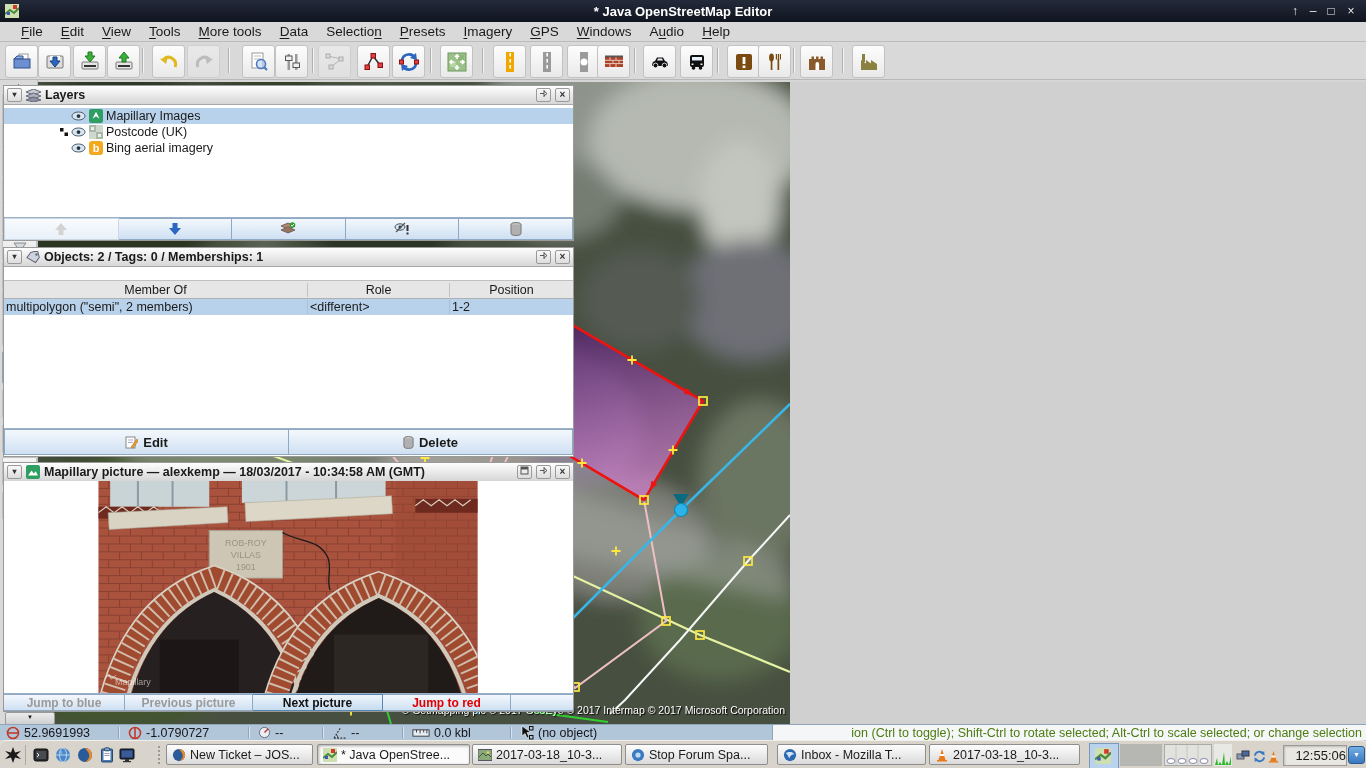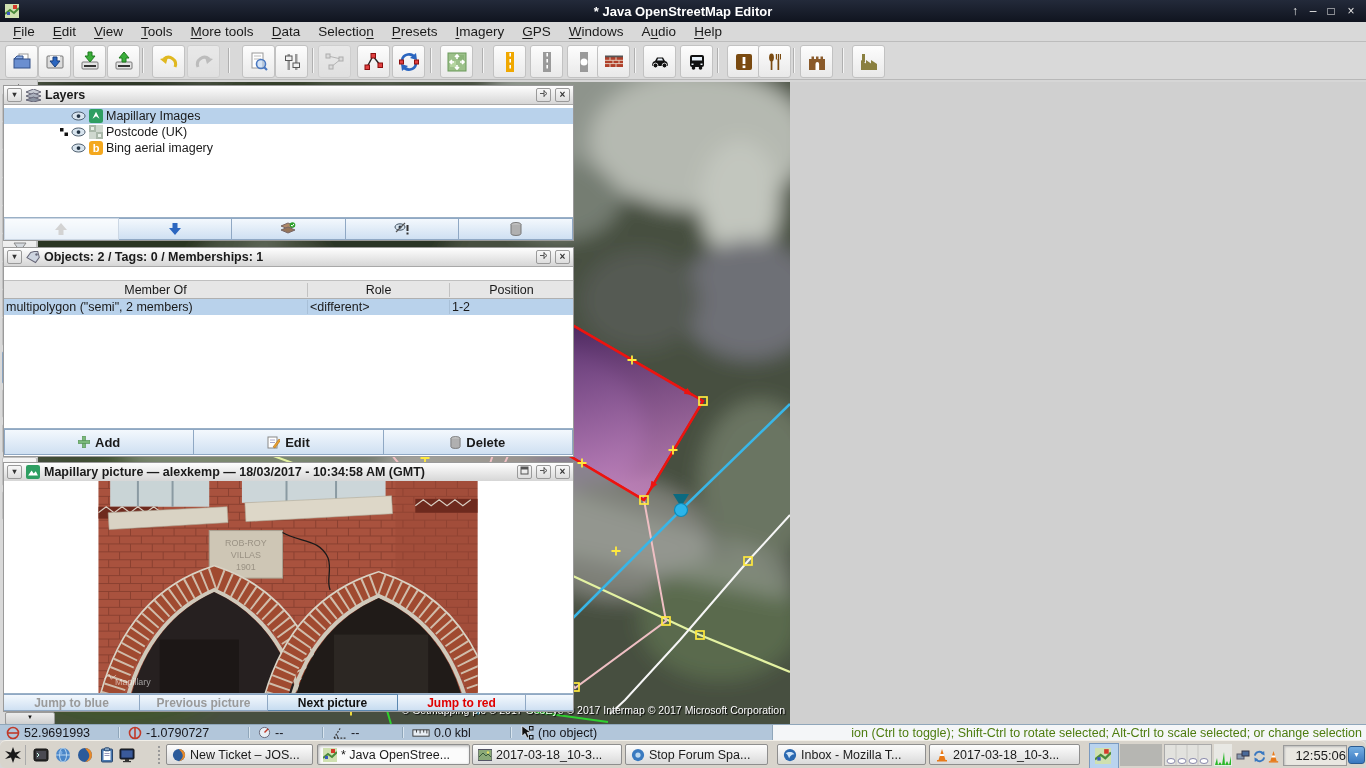--- a/index.html
+++ b/index.html
@@ -6,21 +6,21 @@
   #app{position:relative;width:1366px;height:768px;overflow:hidden;background:#d6d6d6;
        font-family:"Liberation Sans",sans-serif;font-size:13px;color:#1a1a1a;}
   .abs{position:absolute;}
   
   #titlebar{position:absolute;left:0;top:0;width:1366px;height:22px;background:linear-gradient(#232a3a,#10141f);
             color:#fff;display:flex;align-items:center;}
   #title-text{position:absolute;left:0;right:0;text-align:center;font-weight:bold;font-size:13px;}
   .wctl{position:absolute;top:2px;width:18px;height:18px;color:#e8e8e8;font-size:12px;text-align:center;line-height:18px;}
   
   #menubar{position:absolute;left:0;top:22px;width:1366px;height:20px;background:#d9d9d9;border-bottom:1px solid #bcbcbc;
-           display:flex;align-items:center;padding-left:4px;box-sizing:border-box;}
+           display:flex;align-items:center;padding-left:12px;box-sizing:border-box;}
   .mi{padding:1px 9px;font-size:13.5px;}
   
   #toolbar{position:absolute;left:0;top:42px;width:1366px;height:38px;background:#d9d9d9;border-bottom:1px solid #b8b8b8;box-sizing:border-box;}
   .tbtn{position:absolute;top:3px;width:31px;height:31px;border:1px solid #c2c2c2;border-radius:3px;
         background:linear-gradient(#fdfdfd,#e9e9e9);display:flex;align-items:center;justify-content:center;}
   .tsep{position:absolute;top:6px;height:25px;width:1px;background:#b0b0b0;box-shadow:1px 0 0 #f4f4f4;}
   .dis{opacity:.45;}
   
   #sidebar{position:absolute;left:0;top:80px;width:38px;height:644px;background:#d9d9d9;border-right:1px solid #bdbdbd;box-sizing:border-box;}
   .sbtn{position:absolute;left:2px;width:33px;height:27px;border:1px solid #c0c0c0;border-radius:2px;
@@ -686,27 +686,20 @@
       <div style="width:142px">Role</div>
       <div style="width:123px;border-right:none">Position</div>
     </div>
     <div class="trow">
       <div style="width:304px">multipolygon ("semi", 2 members)</div>
       <div style="width:142px">&lt;different&gt;</div>
       <div style="width:123px;border-right:none">1-2</div>
     </div>
     <div class="bbar" style="height:27px">
       <div class="pbtn" style="height:26px">
-        <svg width="12" height="12" viewBox="0 0 12 12">
-            <rect x="4.5" y="0" width="3" height="12" fill="#7ab87a" stroke="#4a8a4a" stroke-width=".6"></rect>
-            <rect x="0" y="4.5" width="12" height="3" fill="#7ab87a" stroke="#4a8a4a" stroke-width=".6"></rect>
-          </svg>
-        <span>Add</span>
-      </div>
-      <div class="pbtn" style="height:26px">
         <svg width="13" height="13" viewBox="0 0 13 13">
             <rect x="1" y="1" width="9" height="11" fill="#fff" stroke="#888"></rect>
             <line x1="3" y1="4" x2="8" y2="4" stroke="#aac"></line>
             <line x1="3" y1="6.5" x2="8" y2="6.5" stroke="#aac"></line>
             <polygon points="6,11 12,3 13.5,4.5 8,12" fill="#e8a030" stroke="#a06010" stroke-width=".5"></polygon>
           </svg>
         <span>Edit</span>
       </div>
       <div class="pbtn" style="height:26px">
         <svg width="11" height="13" viewBox="0 0 12 14">
@@ -783,21 +776,21 @@
           <path d="M180,217 Q206,130 283,104 Q360,130 386,217" stroke="#d8d0c0" stroke-width="22" stroke-dasharray="2 6.5" fill="none" opacity=".85"></path>
           <path d="M196,217 Q219,143 283,116 Q347,143 370,217" stroke="#cfc9bb" stroke-width="4" fill="none"></path>
           <path d="M199,217 Q220,146 283,118 Q346,146 367,217 Z" fill="#201b18"></path>
           <rect x="238" y="155" width="95" height="62" fill="#36302c" opacity=".6"></rect>
           <path d="M6,200 l5,-5 l2,5 l5,-4" stroke="#fff" stroke-width="1" fill="none" opacity=".5"></path>
           <text x="17" y="206" font-size="9" fill="#fff" opacity=".55" font-family="Liberation Sans, sans-serif">Mapillary</text>
         </g>
       </svg>
     </div>
     <div class="bbar" style="height:17px">
-      <div class="mapbtn" style="width:136px;color:#9a9a9a">Jump to blue</div>
+      <div class="mapbtn" style="width:121px;color:#9a9a9a">Jump to blue</div>
       <div class="mapbtn" style="width:128px;color:#9a9a9a">Previous picture</div>
       <div class="mapbtn" style="width:130px;color:#111;border-color:#5a87b0;background:linear-gradient(#eef5fb,#c6dcf0)">Next picture</div>
       <div class="mapbtn" style="width:128px;color:#e00000">Jump to red</div>
       <div class="mapbtn" style="flex:1;border-right:none"></div>
     </div>
   </div>
 
   <div id="status-collapse">▼</div>
   <div id="statusbar">
     <div class="seg" style="left:6px">

